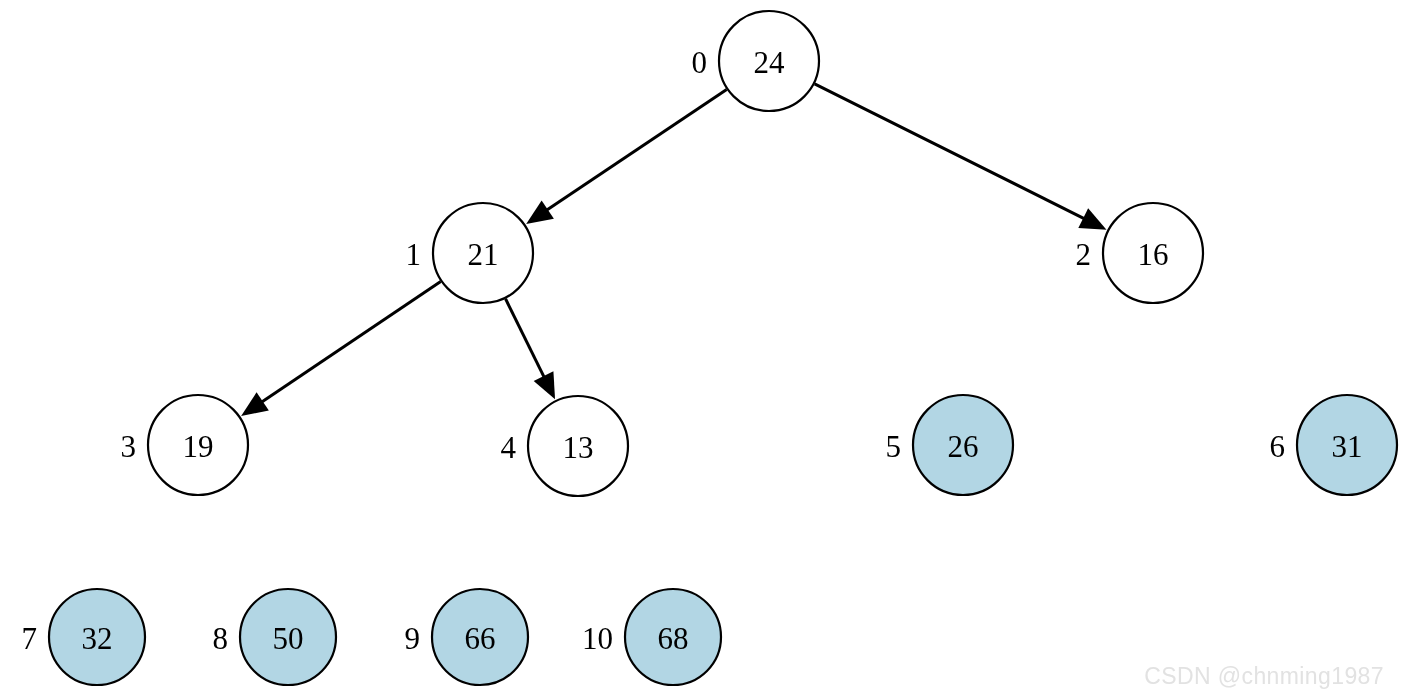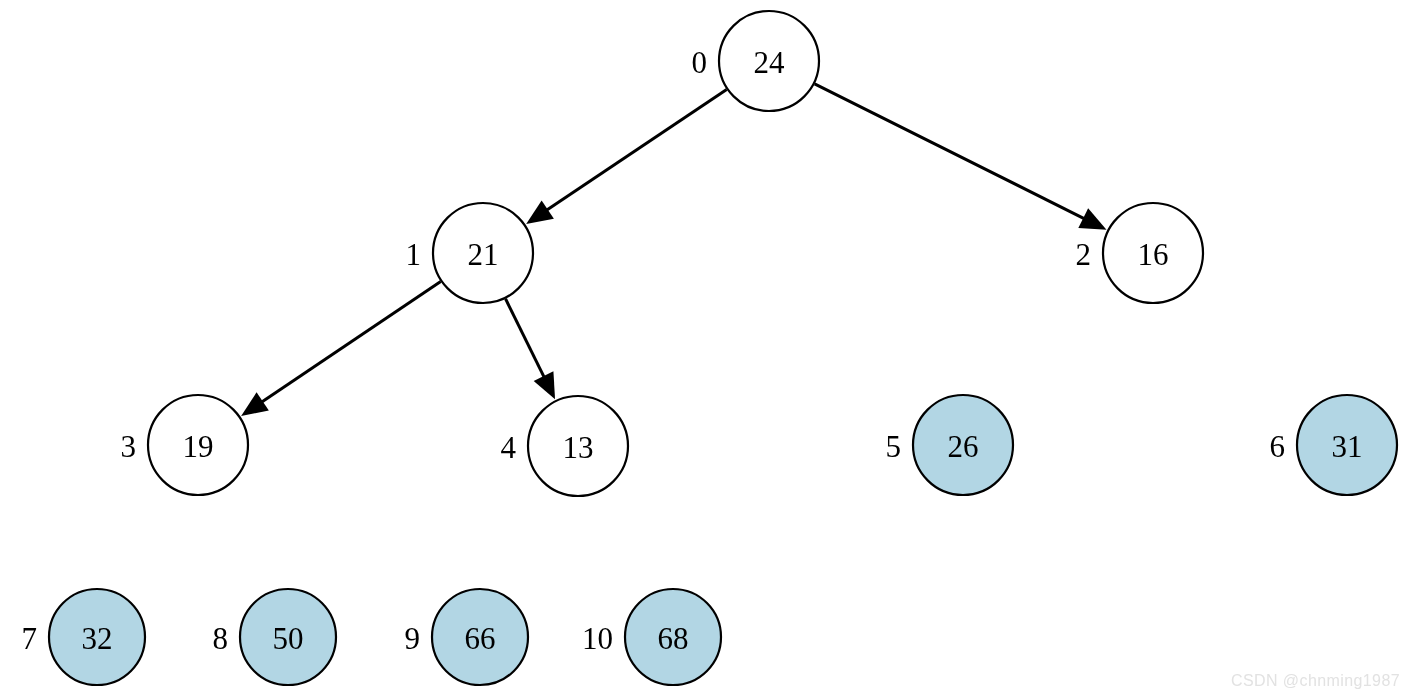--- a/index.html
+++ b/index.html
@@ -46,24 +46,24 @@
     stroke: #000000;
     stroke-width: 3;
     fill: none;
   }
   .arrow-head {
     fill: #000000;
     stroke: none;
   }
   #watermark {
     position: absolute;
-    right: 14px;
+    right: 30px;
     bottom: 10px;
     font-family: "Liberation Sans", "DejaVu Sans", sans-serif;
-    font-size: 16px;
+    font-size: 23px;
     color: #e2e2e2;
     letter-spacing: 0.4px;
     white-space: nowrap;
     user-select: none;
   }
 </style>
 </head>
 <body>
 
 <div id="canvas">

